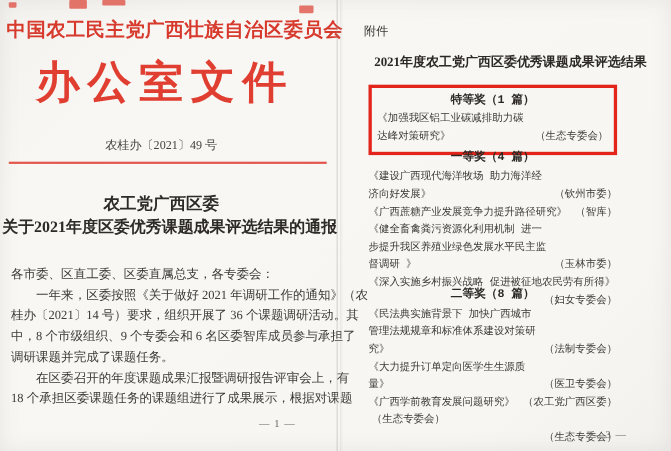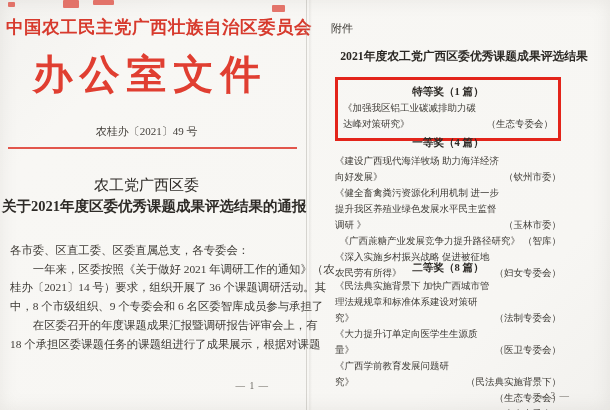--- a/index.html
+++ b/index.html
@@ -25,41 +25,41 @@
   .org-line{
     position:absolute;top:15px;left:6px;right:6px;text-align:center;
     color:#d73a2d;font-weight:bold;font-size:17.5px;letter-spacing:.5px;white-space:nowrap;
   }
   .doc-type{
     position:absolute;top:47px;left:0;right:0;text-align:center;
     color:#e03e31;font-weight:bold;font-size:40px;letter-spacing:7px;text-indent:7px;white-space:nowrap;
   }
   .doc-number{position:absolute;top:124px;left:0;right:0;text-align:center;font-size:11px;color:#45413c;}
   .red-rule{position:absolute;top:147px;left:8px;width:289px;height:2px;background:#e2564c;}
-  .notice-title1{position:absolute;top:176px;left:0;right:0;text-align:center;font-weight:normal;font-size:15px;color:#2e2b27;}
+  .notice-title1{position:absolute;top:176px;left:0;right:0;text-align:center;font-weight:bold;font-size:15px;color:#2e2b27;}
   .notice-title2{position:absolute;top:197px;left:2px;right:2px;text-align:center;font-weight:bold;font-size:14.5px;color:#2e2b27;white-space:nowrap;}
   .body-text{position:absolute;top:241px;left:10px;right:9px;font-size:11.4px;line-height:18.7px;color:#3d3a35;}
   .body-text div{white-space:nowrap;}
   .pagenum{position:absolute;font-size:9.5px;color:#6b6761;letter-spacing:1px;}
   .pagenum-left{top:381px;right:24px;}
   .pagenum-right{top:391px;right:40px;}
 
   
   .attach{position:absolute;top:21px;left:26px;font-size:11px;color:#3b3833;}
   .r-title{position:absolute;top:49px;left:28px;width:262px;text-align:center;font-weight:bold;font-size:11.8px;color:#2c2925;white-space:nowrap;}
-  .col{left:30px;width:226px;position:absolute;}
+  .col{left:30px;width:226px;position:absolute;font-family:Liberation Mono, monospace;}
   .award-box{
     top:77px;border:3px solid #e3241a;padding:4px 5px 6px 5px;box-sizing:border-box;
   }
   .sec-heading{text-align:center;font-weight:bold;font-size:10.6px;color:#2c2925;line-height:16px;}
   .entries{font-size:9.5px;color:#3d3a35;}
-  .entry{display:flex;justify-content:flex-end;line-height:16px;}
+  .entry{display:flex;justify-content:space-between;line-height:16px;}
   .etitle{flex:0 1 auto;}
   .eorg{white-space:nowrap;align-self:flex-end;padding-left:3px;}
-  .entry.stack{flex-direction:row;}
+  .entry.stack{flex-direction:column;}
   .entry.stack .eorg{align-self:flex-end;padding-left:0;}
   .sec-first{top:135px;}
   .sec-second{top:260px;}
   .sec-heading.mb{margin-bottom:2px;}
 </style>
 </head>
 <body>
 
 <div class="scan">
 
@@ -75,20 +75,21 @@
     <div class="red-rule"></div>
 
     <div class="notice-title1">农工党广西区委</div>
     <div class="notice-title2">关于2021年度区委优秀课题成果评选结果的通报</div>
 
     <div class="body-text">
       <div>各市委、区直工委、区委直属总支，各专委会：</div>
       <div>　　一年来，区委按照《关于做好 2021 年调研工作的通知》（农</div>
       <div>桂办〔2021〕14 号）要求，组织开展了 36 个课题调研活动。其</div>
       <div>中，8 个市级组织、9 个专委会和 6 名区委智库成员参与承担了</div>
+      <div>调研课题并完成了课题任务。</div>
       <div>　　在区委召开的年度课题成果汇报暨调研报告评审会上，有</div>
       <div>18 个承担区委课题任务的课题组进行了成果展示，根据对课题</div>
     </div>
 
     <div class="pagenum pagenum-left">— 1 —</div>
   </div>
 
   <div class="seam"></div>
   <div class="seam2"></div>
 
@@ -107,26 +108,26 @@
     </div>
 
     <div class="col sec-first">
       <div class="sec-heading mb">一等奖（4 篇）</div>
       <div class="entries">
         <div class="entry">
           <span class="etitle">《建设广西现代海洋牧场 助力海洋经济向好发展》</span>
           <span class="eorg">（钦州市委）</span>
         </div>
         <div class="entry">
+          <span class="etitle">《广西蔗糖产业发展竞争力提升路径研究》</span>
+          <span class="eorg">（智库）</span>
+        </div>
+        <div class="entry">
           <span class="etitle">《健全畜禽粪污资源化利用机制 进一步提升我区养殖业绿色发展水平民主监督调研 》</span>
           <span class="eorg">（玉林市委）</span>
-        </div>
-        <div class="entry">
-          <span class="etitle">《广西蔗糖产业发展竞争力提升路径研究》</span>
-          <span class="eorg">（智库）</span>
         </div>
         <div class="entry stack">
           <span class="etitle">《深入实施乡村振兴战略 促进被征地农民劳有所得》</span>
           <span class="eorg">（妇女专委会）</span>
         </div>
       </div>
     </div>
 
     <div class="col sec-second">
       <div class="sec-heading mb">二等奖（8 篇）</div>
@@ -134,21 +135,21 @@
         <div class="entry">
           <span class="etitle">《民法典实施背景下 加快广西城市管理法规规章和标准体系建设对策研究》</span>
           <span class="eorg">（法制专委会）</span>
         </div>
         <div class="entry">
           <span class="etitle">《大力提升订单定向医学生生源质量》</span>
           <span class="eorg">（医卫专委会）</span>
         </div>
         <div class="entry">
           <span class="etitle">《广西学前教育发展问题研究》</span>
-          <span class="eorg">（民法典实施背景下）</span>
+          <span class="eorg">（农工党广西区委）</span>
         </div>
         <div class="entry">
           <span class="eorg">（生态专委会）</span>
         </div>
         <div class="entry stack">
           <span class="eorg">（生态专委会）</span>
         </div>
       </div>
     </div>
 

